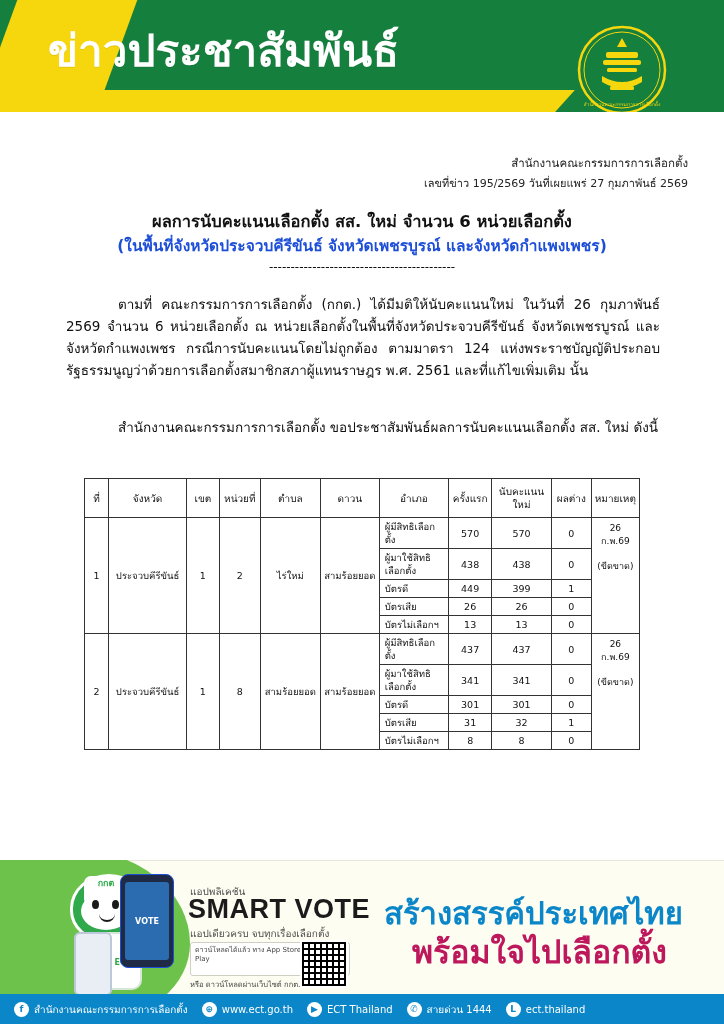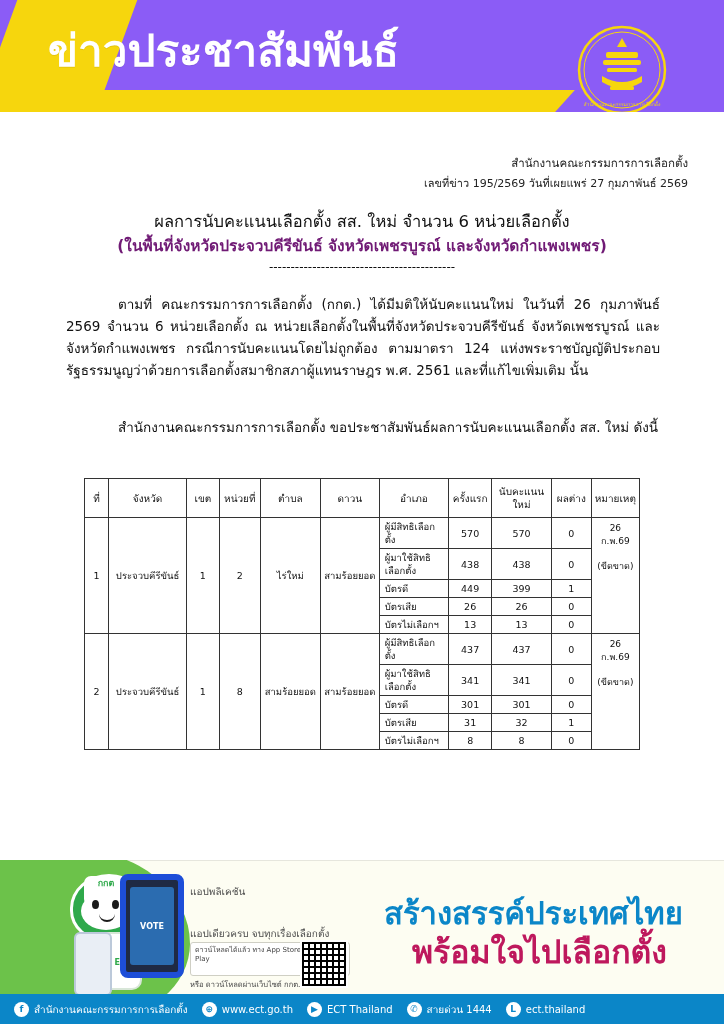--- a/index.html
+++ b/index.html
@@ -7,21 +7,21 @@
     width:724px;height:1024px;
     background:#ffffff;
     font-family:"DejaVu Sans","Liberation Sans",sans-serif;
     overflow:hidden;
     position:relative;
   }
   
   .header{
     position:relative;
     width:724px;height:112px;
-    background:#8b5cf6;
+    background:#15803d;
     overflow:hidden;
   }
   .hdr-yellow-left{
     position:absolute;left:-10px;top:-40px;
     width:120px;height:230px;
     background:#f6d60d;
     transform:skewX(-20deg);
   }
   .hdr-yellow-bottom{
     position:absolute;left:0;bottom:0;
@@ -69,25 +69,25 @@
     font-size:11.5px;color:#222;
     text-align:right;
   }
   .doc-no{
     position:absolute;right:36px;top:26px;
     font-size:11px;color:#222;
     text-align:left;
   }
   .title1{
     position:absolute;left:0;top:60px;width:724px;
-    text-align:center;font-size:16.5px;font-weight:normal;color:#111;
+    text-align:center;font-size:16.5px;font-weight:bold;color:#111;
   }
   .title2{
     position:absolute;left:0;top:85px;width:724px;
-    text-align:center;font-size:15.5px;font-weight:bold;color:#701a75;
+    text-align:center;font-size:15.5px;font-weight:bold;color:#1d4ed8;
   }
   .divider-dashes{
     position:absolute;left:0;top:112px;width:724px;
     text-align:center;font-size:12px;color:#111;letter-spacing:0px;
   }
   .para{
     position:absolute;left:66px;width:594px;
     font-size:13.5px;line-height:22px;color:#111;
     text-align:justify;
   }
@@ -169,21 +169,21 @@
     position:absolute;left:26px;top:62px;width:64px;height:54px;
     background:#ffffff;border-radius:14px 14px 10px 10px;
     border:2px solid #d8e6d8;
   }
   .mascot .body-label{
     position:absolute;left:30px;top:88px;width:56px;
     text-align:center;font-size:8px;color:#2fa94b;font-weight:bold;line-height:10px;
   }
   .phone{
     position:absolute;left:120px;top:14px;width:52px;height:92px;
-    background:#1f2a44;border-radius:8px;border:6px solid #1d4ed8;
+    background:#1f2a44;border-radius:8px;border:1px solid #1d4ed8;
   }
   .phone .scr{
     position:absolute;left:4px;top:7px;right:4px;bottom:7px;
     background:#2b6cb0;border-radius:3px;
     display:flex;align-items:center;justify-content:center;
     color:#fff;font-size:8px;font-weight:bold;
   }
   .phone2{
     position:absolute;left:26px;top:62px;width:34px;height:60px;
     background:#e9eef5;border-radius:6px;border:2px solid #bcc9da;
@@ -398,20 +398,21 @@
     <div class="body-label">SMART
 ECT</div>
     <div class="phone2"></div>
   </div>
 
   <div class="phone">
     <div class="scr">VOTE</div>
   </div>
 
   <div class="sv-label">แอปพลิเคชัน</div>
+  <div class="sv-title">SMART VOTE</div>
   <div class="sv-sub">แอปเดียวครบ จบทุกเรื่องเลือกตั้ง</div>
   <div class="store-box">ดาวน์โหลดได้แล้ว ทาง App Store และ Google Play</div>
   <div class="store-note">หรือ ดาวน์โหลดผ่านเว็บไซต์ กกต.</div>
   <div class="qr"></div>
 
   <div class="slogan1">สร้างสรรค์ประเทศไทย</div>
   <div class="slogan2">พร้อมใจไปเลือกตั้ง</div>
 
   <div class="footbar" id="footbar">
       <div class="it">

